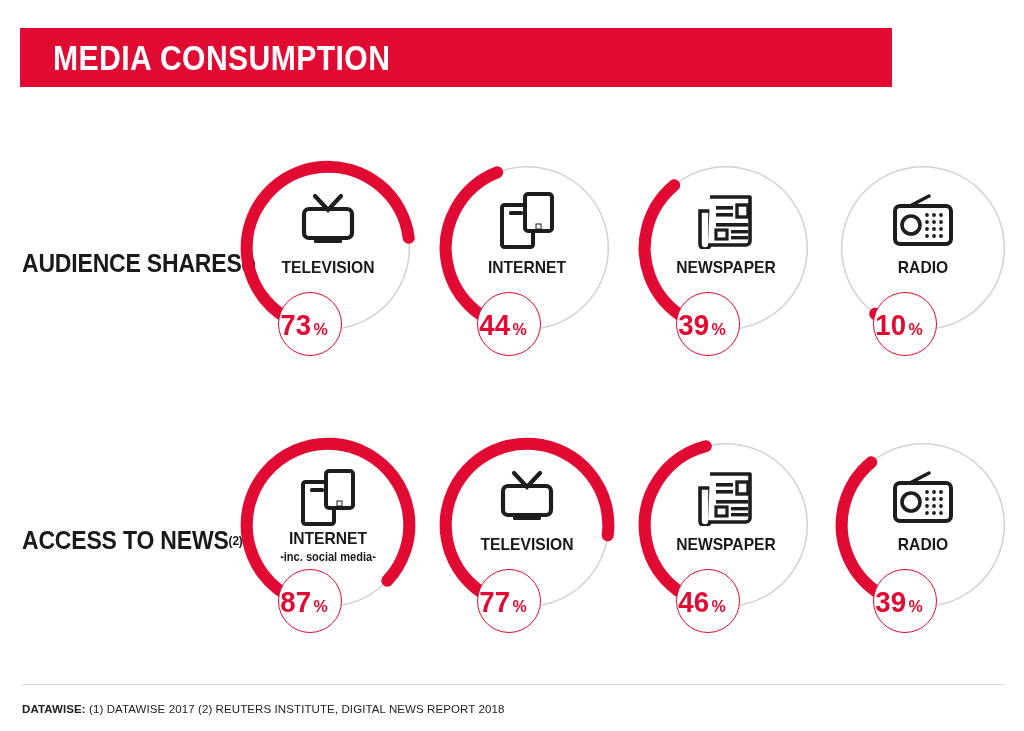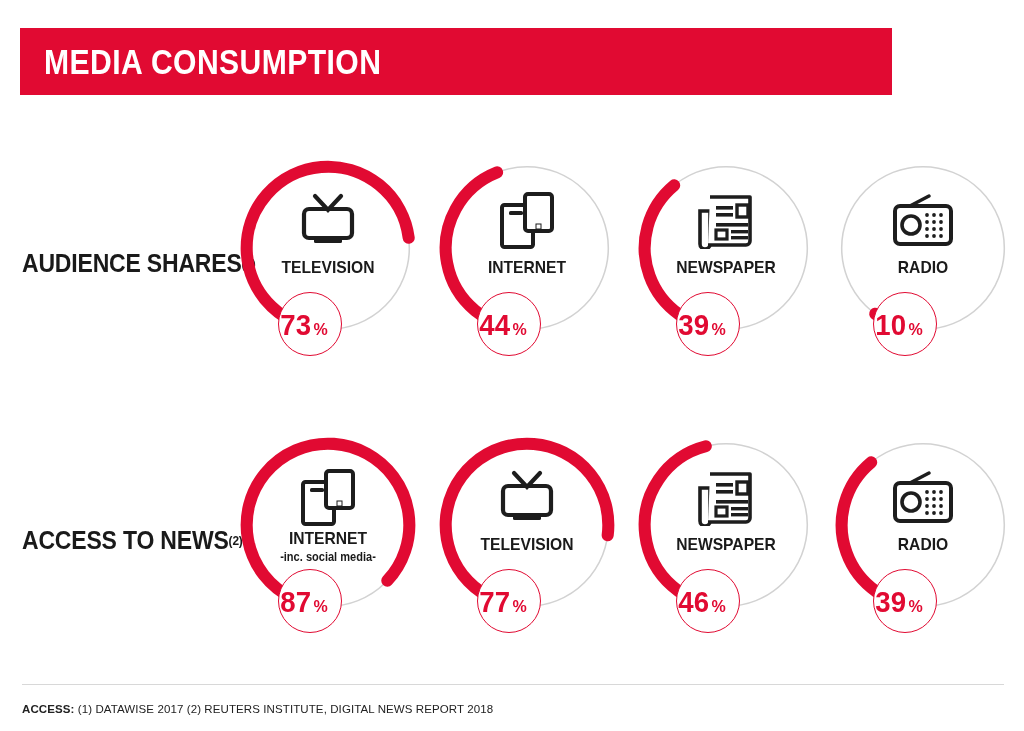--- a/index.html
+++ b/index.html
@@ -7,23 +7,23 @@
     width: 1024px; height: 731px;
     background: #ffffff;
     font-family: "Liberation Sans", sans-serif;
     overflow: hidden;
   }
   .page { position: relative; width: 1024px; height: 731px; background: #fff; }
 
   
   .header-band {
     position: absolute; left: 20px; top: 28px;
-    width: 872px; height: 67px;
+    width: 872px; height: 59px;
     background: #e10a32;
-    display: flex; align-items: center;
+    display: flex; align-items: center; padding-left: 9px;
   }
   .header-title {
     color: #ffffff;
     font-size: 35px;
     font-weight: bold;
     letter-spacing: 0.5px;
     padding-left: 28px;
     transform: scaleX(0.86);
     transform-origin: left center;
     white-space: nowrap;
@@ -351,17 +351,17 @@
           <div class="pct-badge">
             <span class="pct-num">39</span>
             <span class="pct-sign">%</span>
           </div>
         </div>
       </div>
   </div>
 
   <div class="footer-rule"></div>
   <div class="footer-text">
-    <b>ACCESS:</b>
+    <b>DATAWISE:</b>
     <span>(1) DATAWISE 2017   (2) REUTERS INSTITUTE, DIGITAL NEWS REPORT 2018</span>
   </div>
 
 </div>
 
 </body></html>

